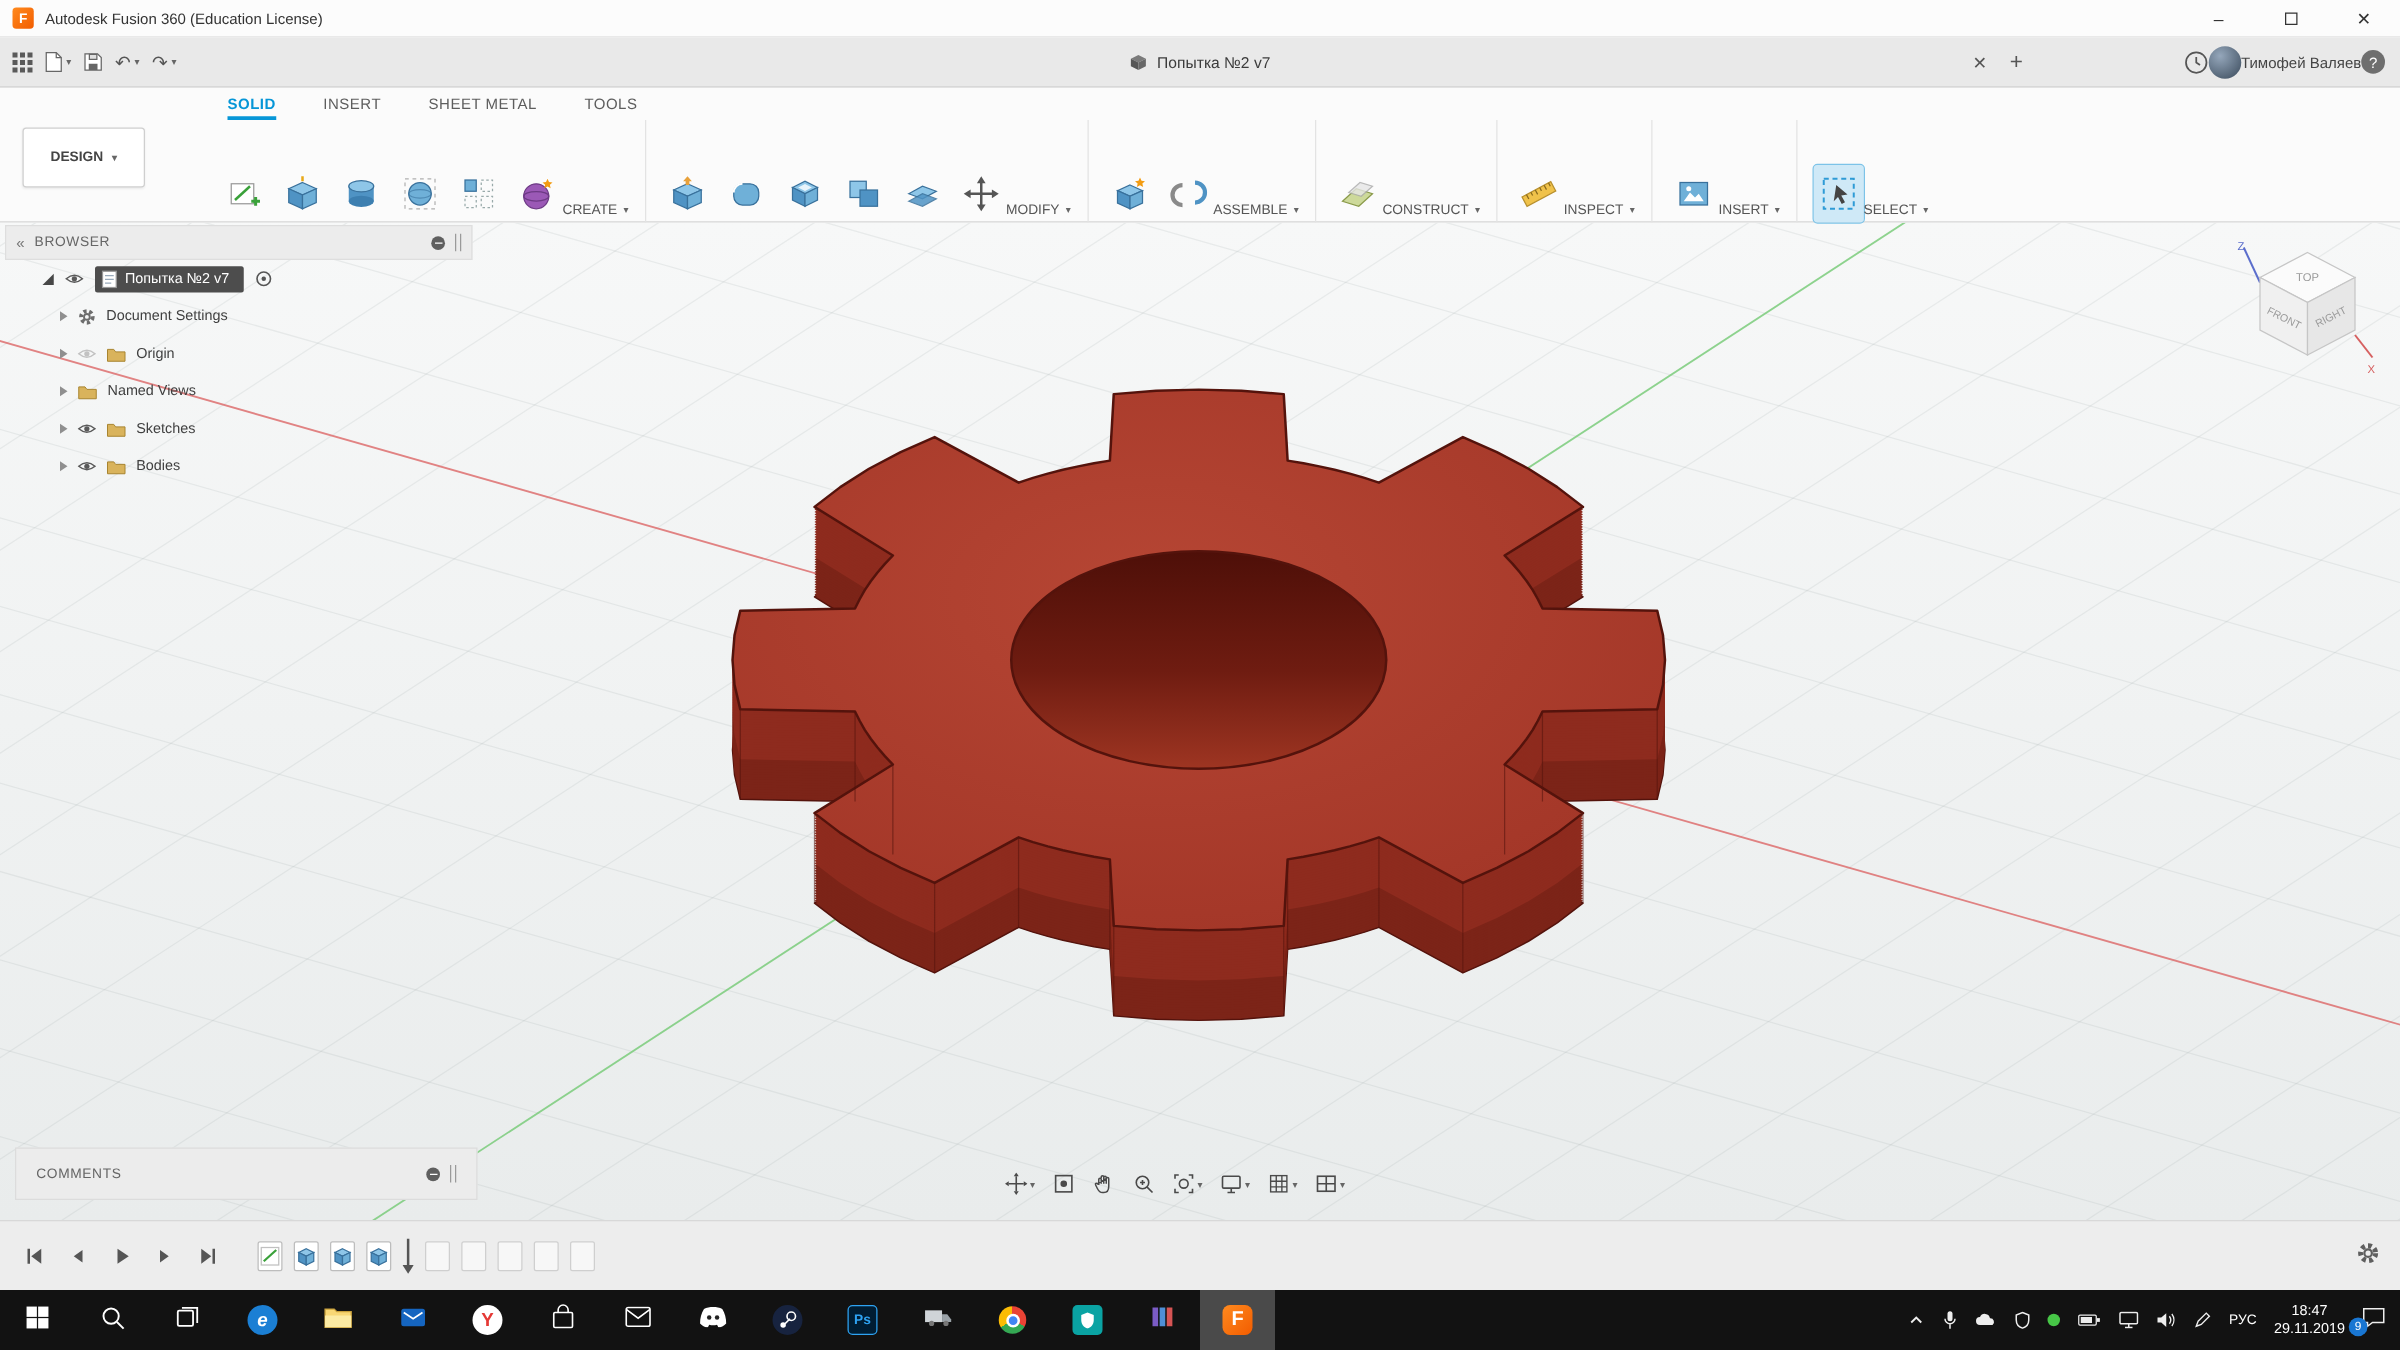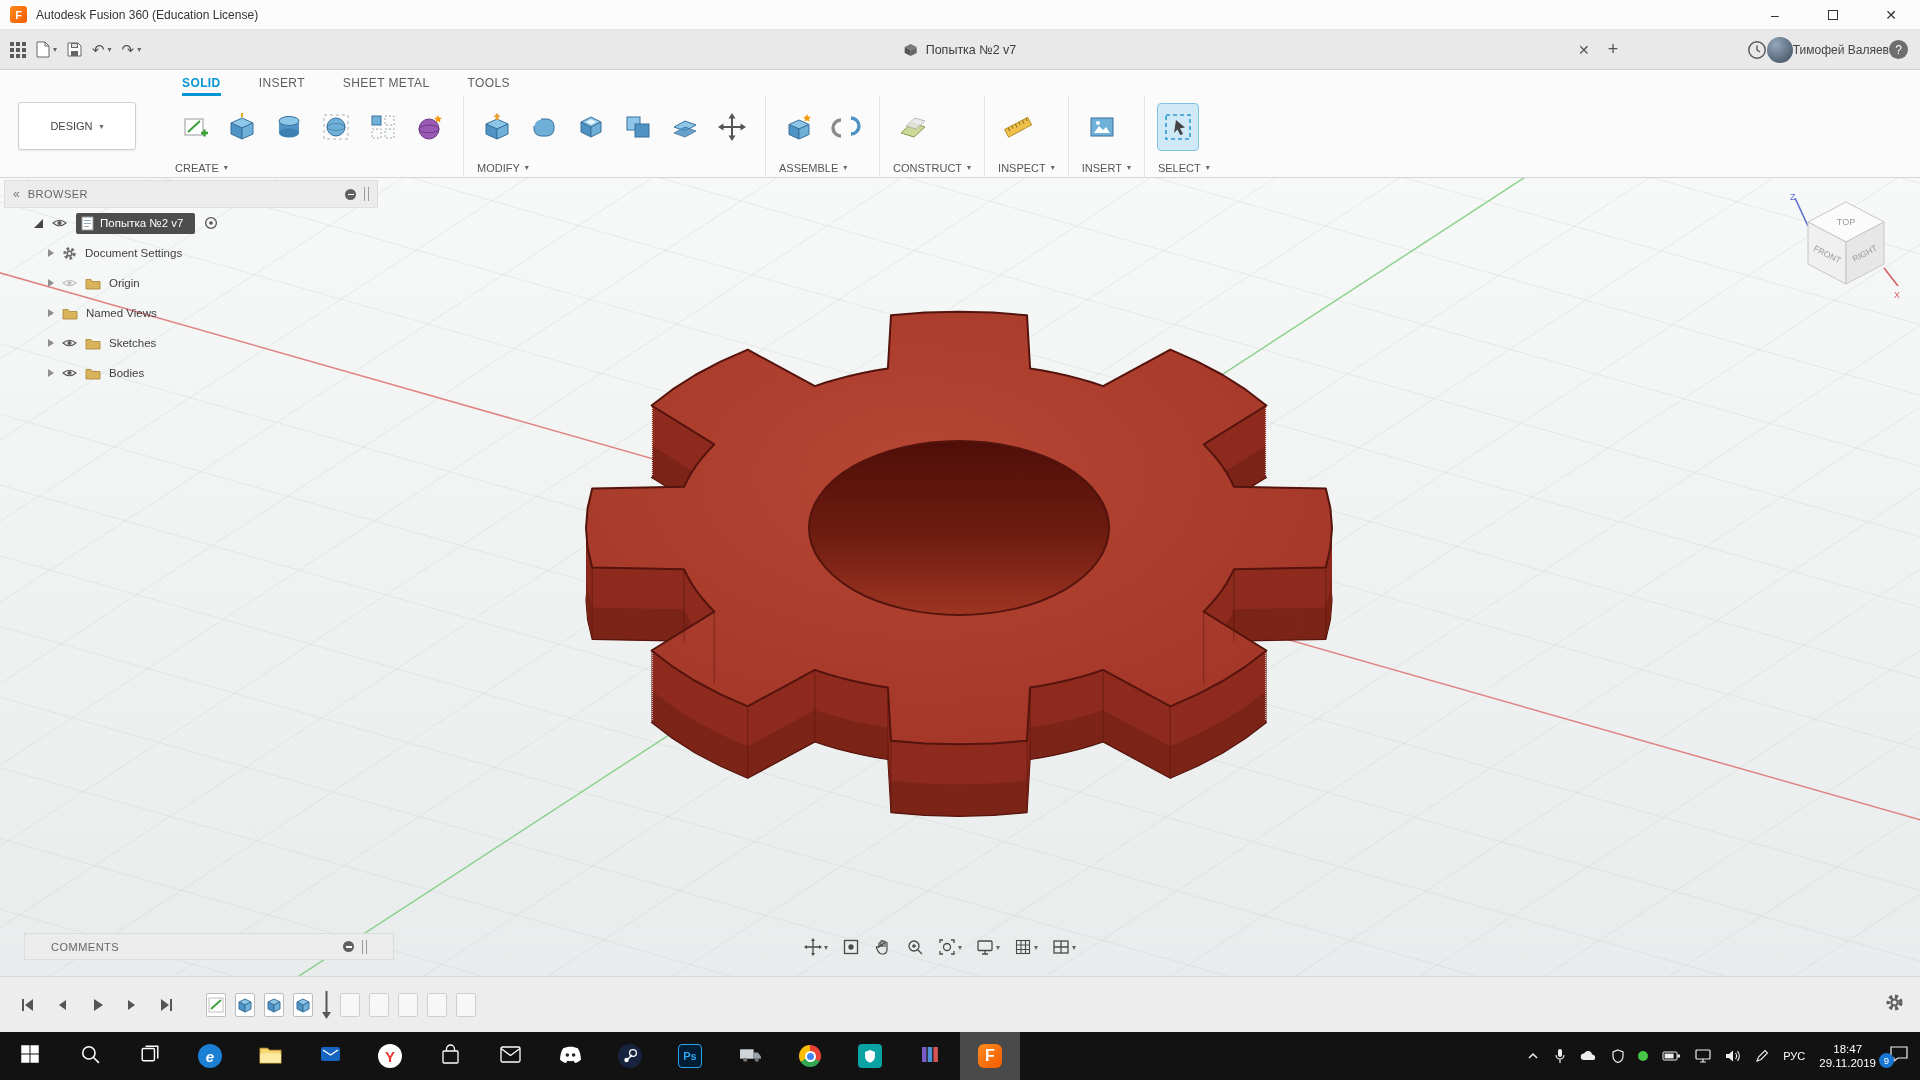--- a/index.html
+++ b/index.html
@@ -23,23 +23,23 @@
 .qtabctl{position:absolute;left:1578px;display:flex;align-items:center;gap:18px;height:100%;color:#555}
 .qright{margin-left:auto;display:flex;align-items:center;padding-right:12px}
 .avatar{width:26px;height:26px;border-radius:50%;background:radial-gradient(circle at 35% 30%,#95a7bb,#39495a)}
 .user-name{font-size:12px;color:#444}
 .helpc{width:19px;height:19px;border-radius:50%;background:#6e6e6e;color:#fff;font-size:12px;display:flex;align-items:center;justify-content:center}
 
 .ribbon{position:absolute;top:70px;left:0;right:0;height:108px;background:#fbfbfb;border-bottom:1px solid #d6d6d6;z-index:28}
 .rtabs{position:absolute;top:0;left:182px;height:26px;display:flex;gap:38px;align-items:flex-end}
 .rtab{font-size:12px;color:#5d5d5d;letter-spacing:.4px;padding-bottom:6px;white-space:nowrap;cursor:pointer}
 .rtab.active{color:#0696d7;font-weight:700;border-bottom:3px solid #0696d7;padding-bottom:3px}
-.design-btn{position:absolute;top:32px;left:18px;width:118px;height:48px;background:#fff;border:1px solid #cfcfcf;border-radius:3px;display:flex;align-items:center;justify-content:center;gap:7px;font-size:11px;font-weight:400;color:#444;box-shadow:0 1px 2px rgba(0,0,0,.07);cursor:pointer}
+.design-btn{position:absolute;top:32px;left:18px;width:98px;height:48px;background:#fff;border:1px solid #cfcfcf;border-radius:3px;display:flex;align-items:center;justify-content:center;gap:7px;font-size:11px;font-weight:700;color:#444;box-shadow:0 1px 2px rgba(0,0,0,.07);cursor:pointer}
 .tools{position:absolute;top:26px;left:162px;right:0;height:82px;display:flex}
-.tgroup{display:flex;flex-direction:column;align-items:flex-start;padding:0 13px}
+.tgroup{display:flex;flex-direction:row;align-items:flex-end;padding:0 13px}
 .tgroup+.tgroup{border-left:1px solid #e3e3e3}
 .ticons{flex:1;display:flex;align-items:center;gap:7px}
 .tbtn{width:40px;height:46px;display:flex;align-items:center;justify-content:center;border-radius:3px;cursor:pointer}
 .tbtn.selected{background:#cfe9f7;outline:1px solid #7cc3e8}
 .tlabel{height:21px;font-size:11px;color:#555;display:flex;align-items:center;gap:5px;cursor:pointer}
 
 .viewport{position:absolute;top:178px;left:0;width:1920px;height:798px;background:linear-gradient(#f7f8f8,#e9ecec);overflow:hidden}
 #vp-scene{position:absolute;top:0;left:0}
 
 .browser{position:absolute;top:2px;left:4px;width:374px;z-index:5}
@@ -51,21 +51,21 @@
 .bgrip{width:5px;height:14px;border-left:1.5px solid #9a9a9a;border-right:1.5px solid #9a9a9a;cursor:col-resize}
 .brow{display:flex;align-items:center;height:30px;padding-left:44px;gap:8px;font-size:11.5px;color:#3f3f3f;cursor:pointer}
 .brow.root{padding-left:30px;gap:9px}
 .tri{width:0;height:0;border-top:4.5px solid transparent;border-bottom:4.5px solid transparent;border-left:6px solid #8f8f8f}
 .rootTri{width:0;height:0;border-left:9px solid transparent;border-bottom:9px solid #474747}
 .rootchip{display:flex;align-items:center;gap:6px;background:#4d4d4d;color:#fff;font-size:11.5px;padding:3px 12px 3px 5px;border-radius:2px}
 .beye,.bico{display:flex;align-items:center}
 
 .viewcube{position:absolute;top:12px;right:12px;cursor:pointer}
 
-.commentsbar{position:absolute;left:24px;bottom:16px;width:370px;height:27px;background:#ececec;border:1px solid #dcdcdc;display:flex;align-items:center;padding:0 26px;gap:8px;z-index:6}
+.commentsbar{position:absolute;left:12px;bottom:16px;width:370px;height:42px;background:#ececec;border:1px solid #dcdcdc;display:flex;align-items:center;padding:0 16px;gap:8px;z-index:6}
 .ctitle{font-size:11px;color:#666;letter-spacing:.5px;flex:1}
 .navbar{position:absolute;left:800px;bottom:14px;height:30px;display:flex;align-items:center;gap:6px;z-index:6}
 .nbtn{display:flex;align-items:center;gap:2px;padding:3px 4px;cursor:pointer;border-radius:3px}
 
 .timeline{position:absolute;top:976px;left:0;right:0;height:56px;background:#ededed;border-top:1px solid #d8d8d8;display:flex;align-items:center;z-index:27}
 .tl-controls{display:flex;align-items:center;gap:9px;padding-left:14px}
 .tlb{width:26px;height:26px;display:flex;align-items:center;justify-content:center;cursor:pointer}
 .tl-track{display:flex;align-items:center;gap:9px;margin-left:26px}
 .feat{width:20px;height:24px;display:flex;align-items:center;justify-content:center;background:#fff;border:1px solid #bdbdbd;border-radius:2px;cursor:pointer}
 .featghost{width:20px;height:24px;border:1px solid #cfcfcf;background:rgba(255,255,255,.55);border-radius:2px;cursor:pointer}

